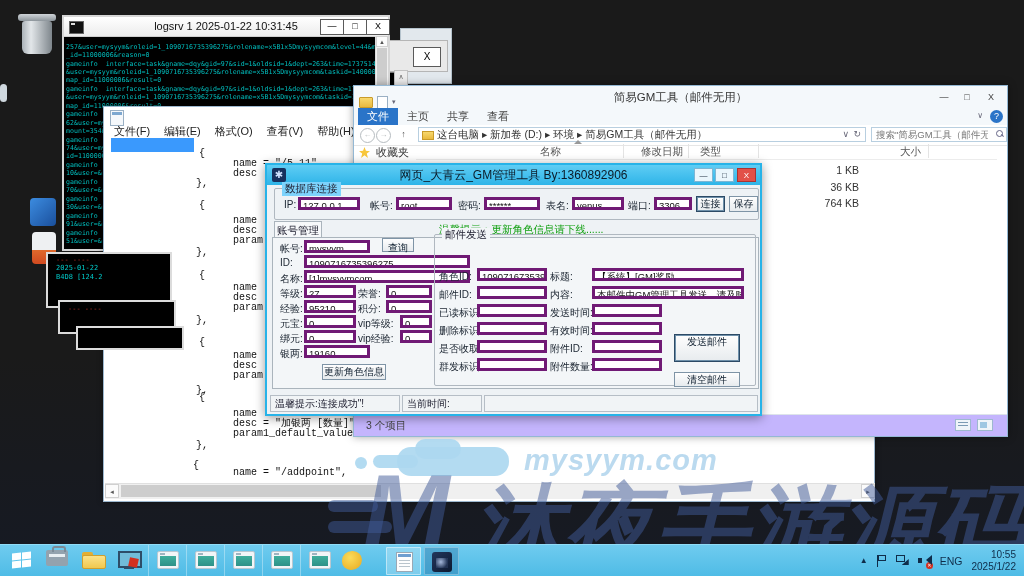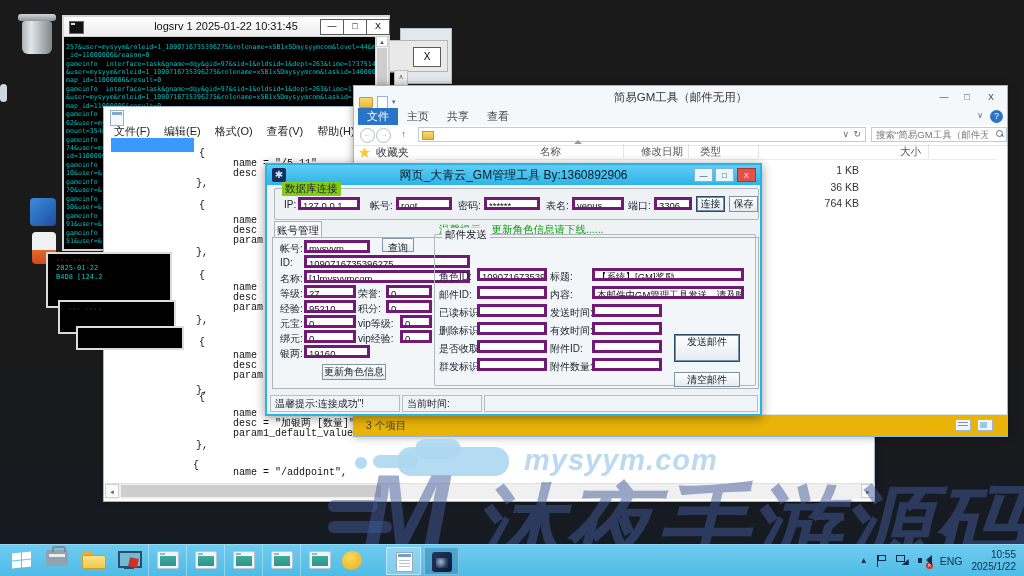--- a/index.html
+++ b/index.html
@@ -80,38 +80,38 @@
   .mag{position:absolute;right:3px;top:2px;width:7px;height:7px}
   .mag:before{content:"";position:absolute;left:0;top:0;width:5px;height:5px;border:1px solid #668;border-radius:50%}
   .mag:after{content:"";position:absolute;left:5px;top:5px;width:3px;height:1px;background:#668;transform:rotate(45deg)}
   .expfav{position:absolute;left:5px;top:59px;display:flex;gap:6px;align-items:center;font-size:11px;color:#333}
   .star{width:11px;height:11px;background:#f8c73c;clip-path:polygon(50% 0,63% 35%,100% 38%,71% 60%,81% 100%,50% 76%,19% 100%,29% 60%,0 38%,37% 35%)}
   .exp-head{position:absolute;left:62px;top:57px;right:10px;height:16px;border-bottom:1px solid #ececec;font-size:10.5px;color:#555}
   .hcol{position:absolute;top:2px;white-space:nowrap}
   .hdiv{position:absolute;top:1px;width:1px;height:14px;background:#e4e4e4}
   .sort{position:absolute;left:158px;top:-3px;width:0;height:0;border-left:4px solid transparent;border-right:4px solid transparent;border-bottom:4px solid #999}
   .srow{position:absolute;width:60px;font-size:10.5px;color:#333;text-align:right;white-space:nowrap}
-  .exp-status{position:absolute;left:0;right:0;bottom:0;height:21px;background:#eab308;border-top:1px solid #dde4ea;
+  .exp-status{position:absolute;left:0;right:0;bottom:0;height:21px;background:#c4b5fd;border-top:1px solid #dde4ea;
       font-size:10.5px;color:#444}
   .vico{position:absolute;bottom:5px;width:16px;height:12px;border:1px solid #9db8cf;background:#eef4f9;box-sizing:border-box}
   .vico.list:after{content:"";position:absolute;left:2px;top:2px;right:2px;height:6px;
       background:repeating-linear-gradient(#7a9ab4 0 1px,transparent 1px 3px)}
   .vico.thumb:after{content:"";position:absolute;left:2px;top:2px;width:7px;height:6px;background:#9ec7e2}
   
   .w-gm{left:265px;top:163px;width:497px;height:253px;background:#eef2f5;border:2px solid #27b3e8;z-index:6;
       box-shadow:0 2px 10px rgba(0,0,0,.4)}
   .gm-title{position:absolute;left:0;top:0;right:0;height:20px;background:linear-gradient(#5fcdf4,#2eb4e8);
       font-size:12px;color:#0b1b28;text-align:center;line-height:20px}
   .gm-ico{position:absolute;left:5px;top:3px;width:14px;height:14px;background:#16305e;border-radius:2px;
       color:#cfe2ff;font-size:10px;line-height:14px;text-align:center}
   .gmb{position:absolute;top:3px;width:19px;height:14px;background:#eaf6fc;border:1px solid #7db6d4;
       font-size:8px;line-height:13px;text-align:center;color:#123;box-sizing:border-box}
   .gmb.close{background:#e25048;color:#fff;border-color:#a33}
   .grp{position:absolute;border:1px solid #b0b8c0;border-radius:2px}
-  .legend{position:absolute;font-size:10.5px;color:#223;background:#84cc16;padding:0 3px;white-space:nowrap}
+  .legend{position:absolute;font-size:10.5px;color:#223;background:#7dd3fc;padding:0 3px;white-space:nowrap}
   .gm-tab{position:absolute;left:7px;top:56px;width:46px;height:17px;background:#f6f8fa;border:1px solid #aab4bc;
       border-bottom:none;font-size:10.5px;text-align:center;line-height:17px;color:#223}
   .gm-panel{position:absolute;left:5px;top:72px;width:487px;height:152px;background:#f3f6f8;border:1px solid #aab4bc;box-sizing:border-box}
   .tip{position:absolute;left:172px;top:58px;font-size:10.5px;color:#12a012;white-space:nowrap}
   .combo{position:absolute;left:232px;top:78px;width:244px;height:15px;background:#fff;border:1px solid #8aa0b4;box-sizing:border-box}
   .combo .v{position:absolute;left:4px;top:1px;font-size:10px;color:#111}
   .combo .ar{position:absolute;right:0;top:0;bottom:0;width:14px;background:linear-gradient(#d9eefb,#9ccdec);
       border-left:1px solid #8aa0b4;font-size:7px;color:#246;text-align:center;line-height:13px}
   .gm-status{position:absolute;left:3px;top:230px;height:17px;background:#f1f4f6;border:1px solid #b6bec6;
       font-size:10px;line-height:16px;color:#223;box-sizing:border-box;padding:0 4px;white-space:nowrap;overflow:hidden}
@@ -313,20 +313,21 @@
         </div>
       <div class="rchev">∨</div>
       <div class="rhelp">?</div>
     </div>
     <div class="exp-nav">
       <div class="navc" style="left:6px">←</div>
       <div class="navc" style="left:22px">→</div>
       <div class="navup" style="left:42px">↑</div>
       <div class="addr">
         <div class="fold"></div>
+        <div class="bc" id="breadcrumb">这台电脑  ▸  新加卷 (D:)  ▸  环境  ▸  简易GM工具（邮件无用）</div>
         <div class="ic" style="right:16px">∨</div>
         <div class="ic" style="right:4px">↻</div>
       </div>
       <div class="search">
         <div class="ph">搜索"简易GM工具（邮件无用...</div>
         <div class="mag"></div>
       </div>
     </div>
     <div class="expfav">
       <div class="star"></div>

